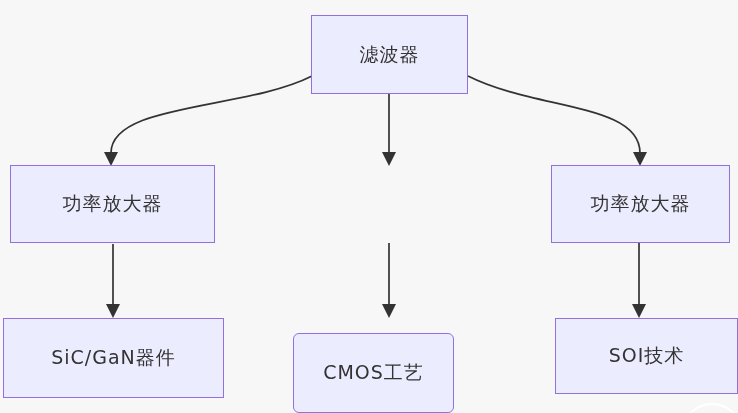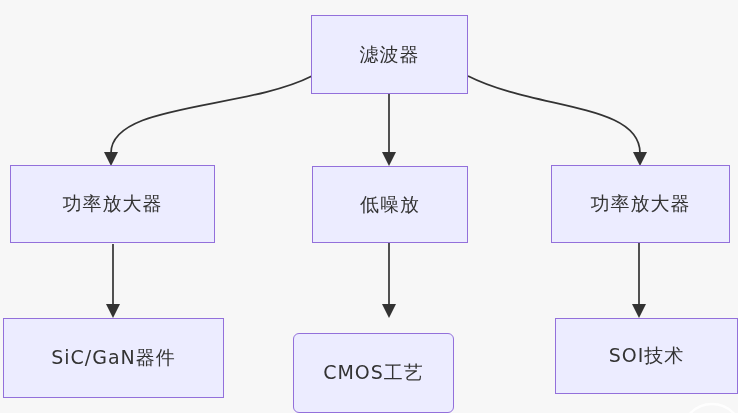--- a/index.html
+++ b/index.html
@@ -78,23 +78,20 @@
   </svg>
 
   <div class="node" style="left:311px; top:15px; width:157px; height:79px;">
     <span>滤波器</span>
   </div>
 
   <div class="node" style="left:10px; top:165px; width:205px; height:78px;">
     <span>功率放大器</span>
   </div>
 
-  <div class="node" style="left:312px; top:166px; width:156px; height:77px;">
-    <span>低噪放</span>
-  </div>
 
   <div class="node" style="left:551px; top:165px; width:179px; height:78px;">
     <span>功率放大器</span>
   </div>
 
   <div class="node" style="left:3px; top:318px; width:221px; height:80px;justify-content:center;">
     <span>SiC/GaN器件</span>
   </div>
 
   <div class="node" style="left:293px; top:333px; width:161px; height:80px;border-radius:6px;">

